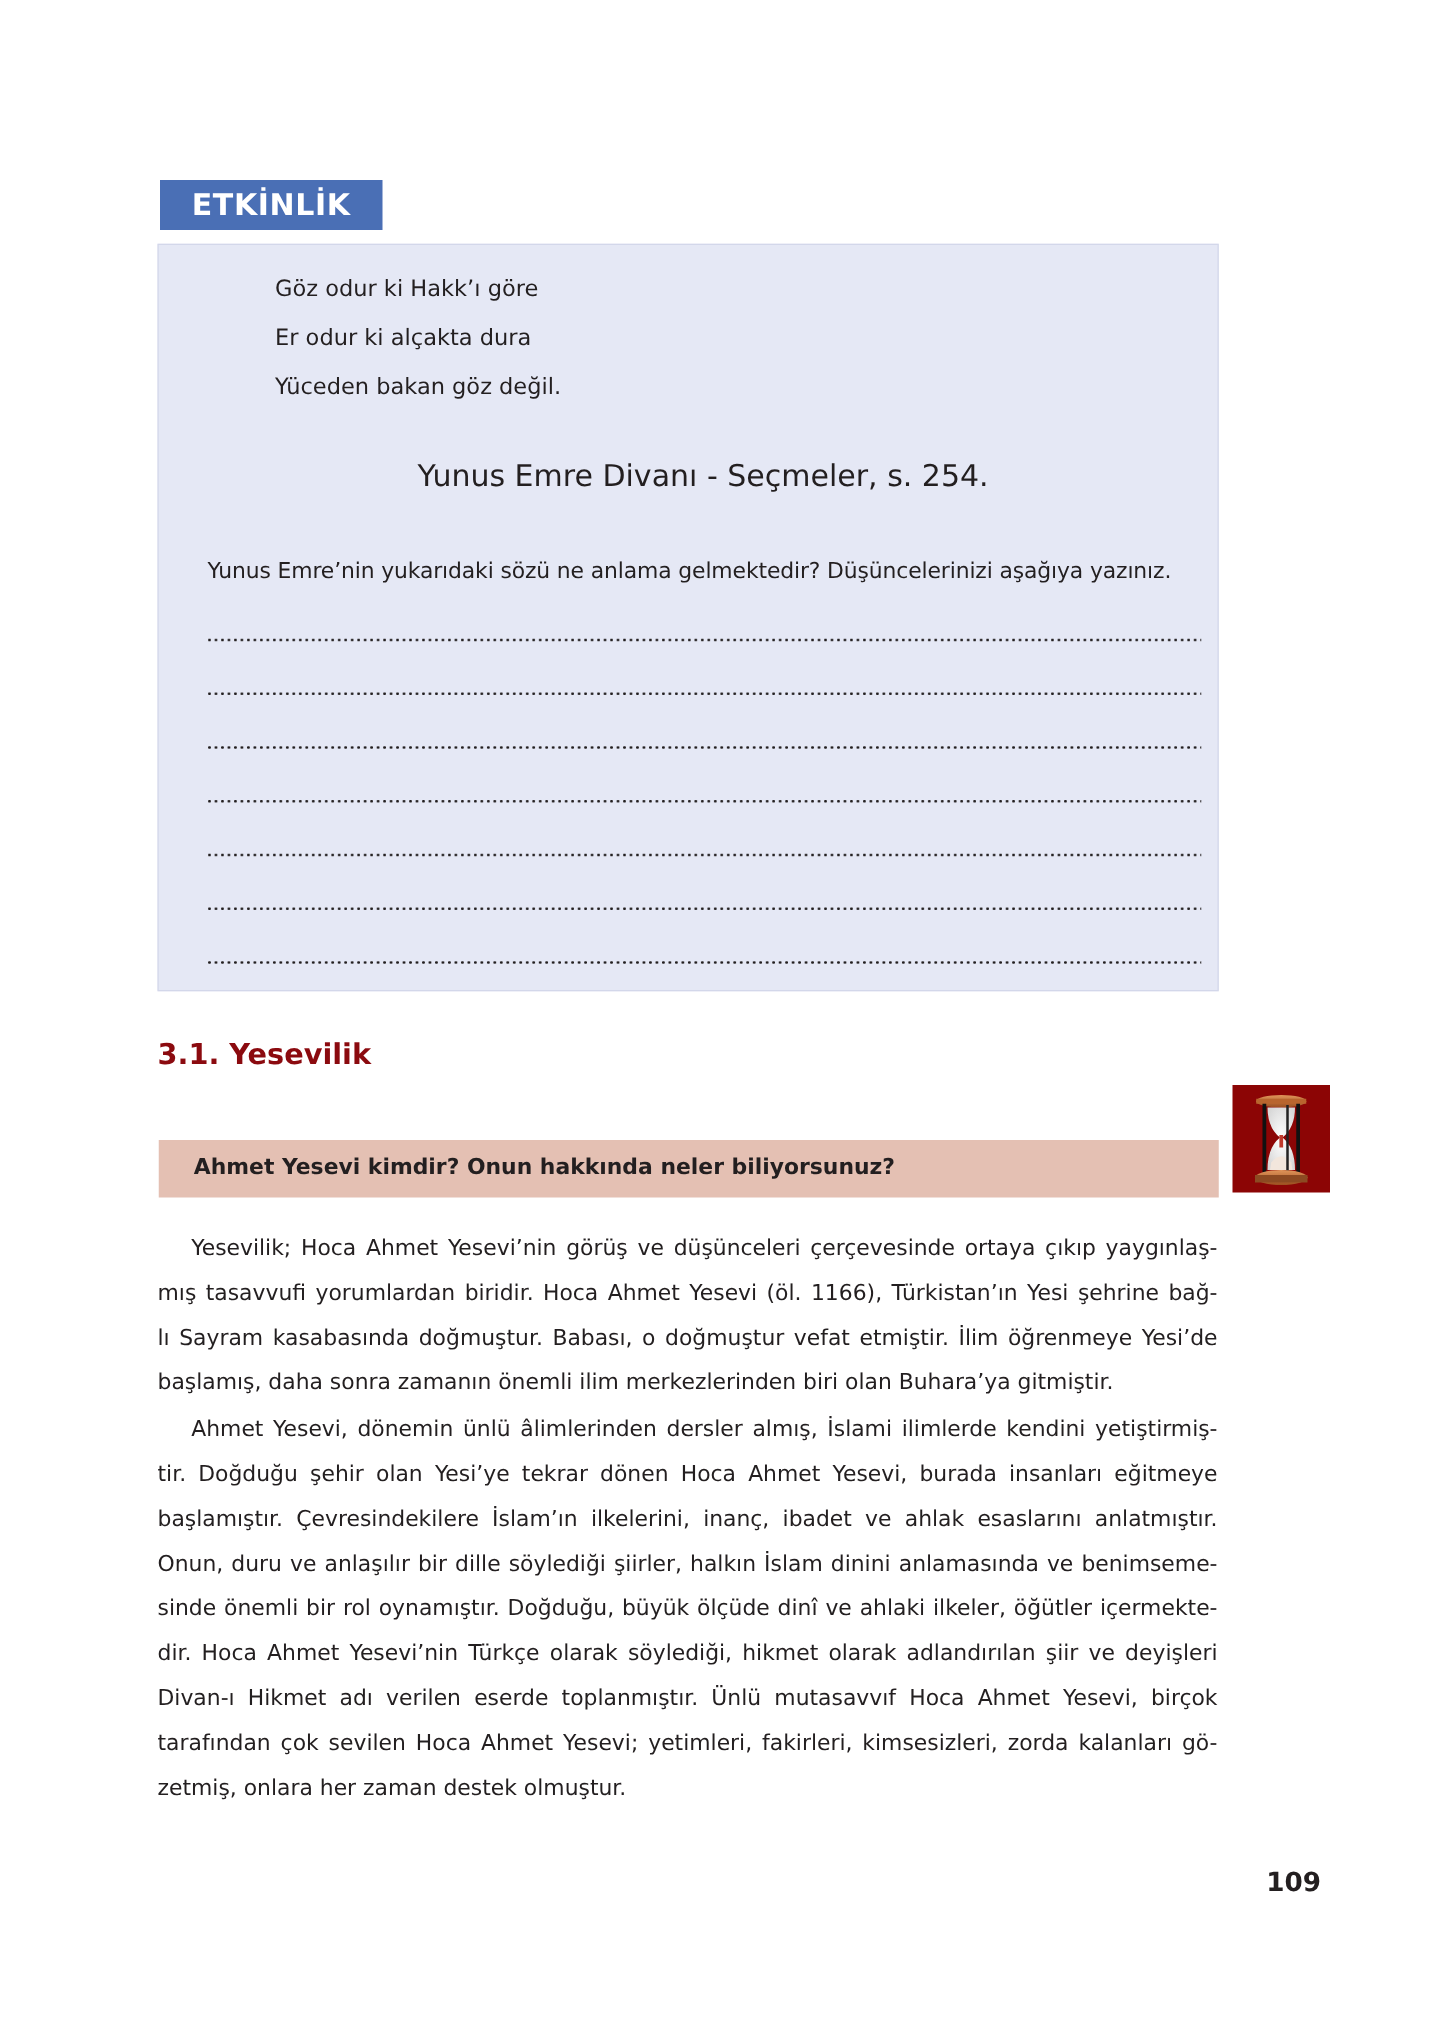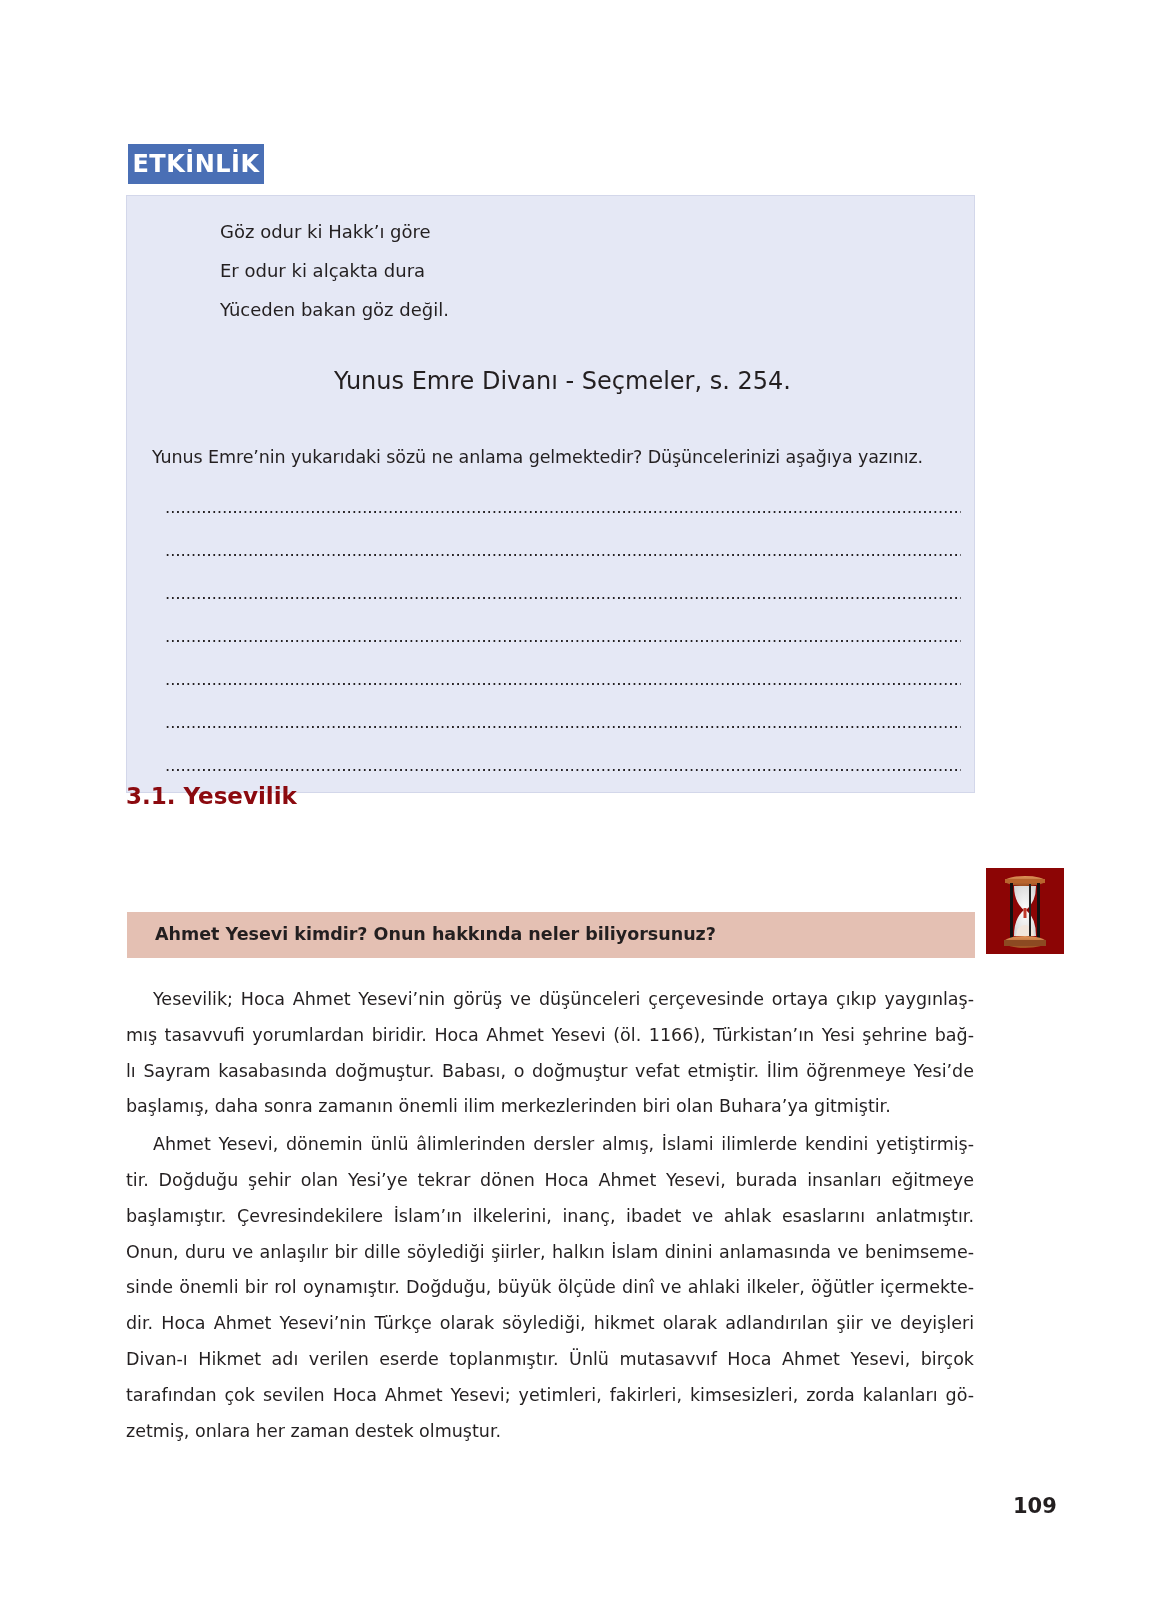--- a/index.html
+++ b/index.html
@@ -11,21 +11,21 @@
     }
     body {
       position: relative;
       font-family: "DejaVu Sans", sans-serif;
       color: #231f20;
     }
     .activity-label {
       position: absolute;
       left: 128px;
       top: 144px;
-      width: 136px;
+      width: 178px;
       height: 40px;
       background: #4a6fb5;
       color: #ffffff;
       font-family: "DejaVu Sans", sans-serif;
       font-weight: bold;
       font-size: 24px;
       letter-spacing: 0.5px;
       line-height: 40px;
       text-align: center;
     }
@@ -48,21 +48,21 @@
     .poem-line { display: block; white-space: nowrap; }
     .poem-source {
       position: absolute;
       left: 334px;
       top: 367px;
       font-size: 24px;
       white-space: nowrap;
     }
     .question {
       position: absolute;
-      left: 152px;
+      left: 166px;
       top: 447px;
       font-size: 17.5px;
       white-space: nowrap;
       letter-spacing: -0.1px;
     }
     .answer-lines {
       position: absolute;
       left: 165px;
       top: 500px;
       width: 796px;
@@ -78,21 +78,21 @@
       right: 0;
       top: 11px;
       height: 2px;
       background-image: radial-gradient(circle, #231f20 0.9px, transparent 1.2px);
       background-size: 5.2px 2px;
       background-repeat: repeat-x;
     }
     .section-title {
       position: absolute;
       left: 126px;
-      top: 783px;
+      top: 831px;
       font-size: 23px;
       font-weight: bold;
       color: #8b0a0f;
       white-space: nowrap;
     }
     .hourglass-box {
       position: absolute;
       left: 986px;
       top: 868px;
       width: 78px;

